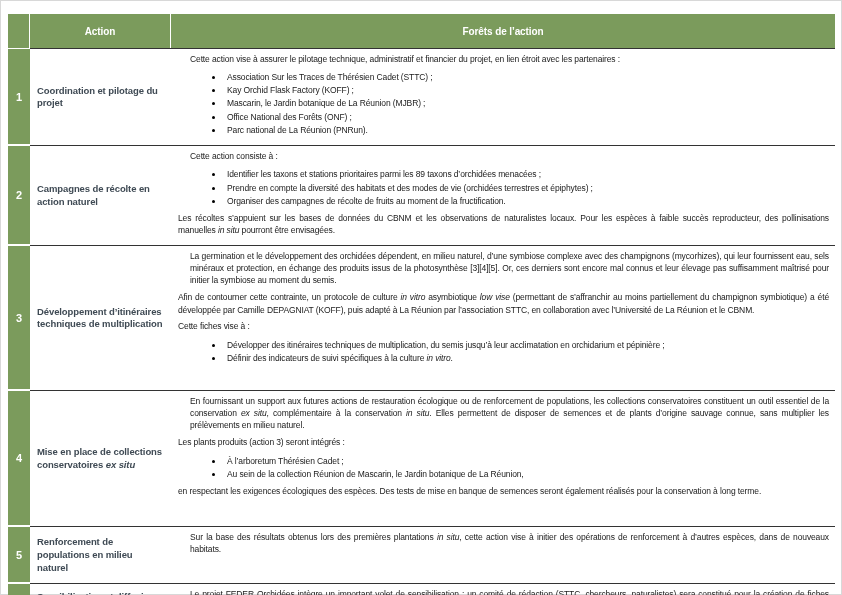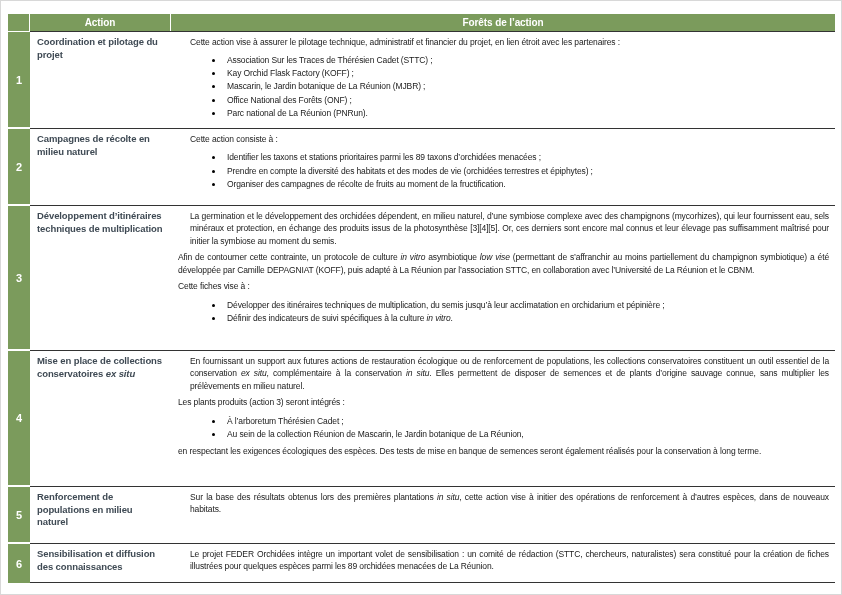--- a/index.html
+++ b/index.html
@@ -23,21 +23,21 @@
     pointer-events:none;
   }
   .table{
     position:absolute;
     left:8px;top:14px;
     width:827px;
   }
   .header-row{
     display:grid;
     grid-template-columns:22px 141px 1fr;
-    height:17px;
+    height:34px;
   }
   .h-cell{
     background:var(--green);
     color:#ffffff;
     font-weight:bold;
     font-size:10px;
     letter-spacing:-0.1px;
     display:flex;align-items:center;justify-content:center;
     border-right:1px solid #ffffff;
   }
@@ -62,21 +62,21 @@
     margin:1px 0;
   }
   #rows .row:last-child .num{margin-bottom:0;}
   .action{
     border-top:1px solid var(--line);
     color:var(--action-text);
     font-size:9.5px;
     font-weight:600;
     letter-spacing:-0.1px;
     line-height:1.32;
-    display:flex;
+    display:flex;align-items:center;
     padding:4px 6px 4px 7px;
   }
   .details{
     border-top:1px solid var(--line);
     color:var(--body-text);
     font-size:8.5px;
     letter-spacing:-0.12px;
     line-height:1.45;
     padding:2px 6px 4px 7px;
     text-align:justify;
@@ -123,29 +123,30 @@
             <li>Kay Orchid Flask Factory (KOFF) ;</li>
             <li>Mascarin, le Jardin botanique de La Réunion (MJBR) ;</li>
             <li>Office National des Forêts (ONF) ;</li>
             <li>Parc national de La Réunion (PNRun).</li>
           </ul>
         </div>
       </div>
       <div class="row">
         <div class="num">2</div>
         <div class="action">
-          <span>Campagnes de récolte en milieu naturel</span>
+          <span>Campagnes de récolte en action naturel</span>
         </div>
         <div class="details">
           <p>Cette action consiste à :</p>
           <ul>
             <li>Identifier les taxons et stations prioritaires parmi les 89 taxons d’orchidées menacées ;</li>
             <li>Prendre en compte la diversité des habitats et des modes de vie (orchidées terrestres et épiphytes) ;</li>
             <li>Organiser des campagnes de récolte de fruits au moment de la fructification.</li>
           </ul>
+          <p>Les récoltes s’appuient sur les bases de données du CBNM et les observations de naturalistes locaux. Pour les espèces à faible succès reproducteur, des pollinisations manuelles <i>in situ</i> pourront être envisagées.</p>
         </div>
       </div>
       <div class="row">
         <div class="num">3</div>
         <div class="action">
           <span>Développement d’itinéraires techniques de multiplication</span>
         </div>
         <div class="details">
           <p>La germination et le développement des orchidées dépendent, en milieu naturel, d’une symbiose complexe avec des champignons (mycorhizes), qui leur fournissent eau, sels minéraux et protection, en échange des produits issus de la photosynthèse [3][4][5]. Or, ces derniers sont encore mal connus et leur élevage pas suffisamment maîtrisé pour initier la symbiose au moment du semis.</p>
           <p>Afin de contourner cette contrainte, un protocole de culture <i>in vitro</i> asymbiotique <i>low vise</i> (permettant de s’affranchir au moins partiellement du champignon symbiotique) a été développée par Camille DEPAGNIAT (KOFF), puis adapté à La Réunion par l’association STTC, en collaboration avec l’Université de La Réunion et le CBNM.</p>

